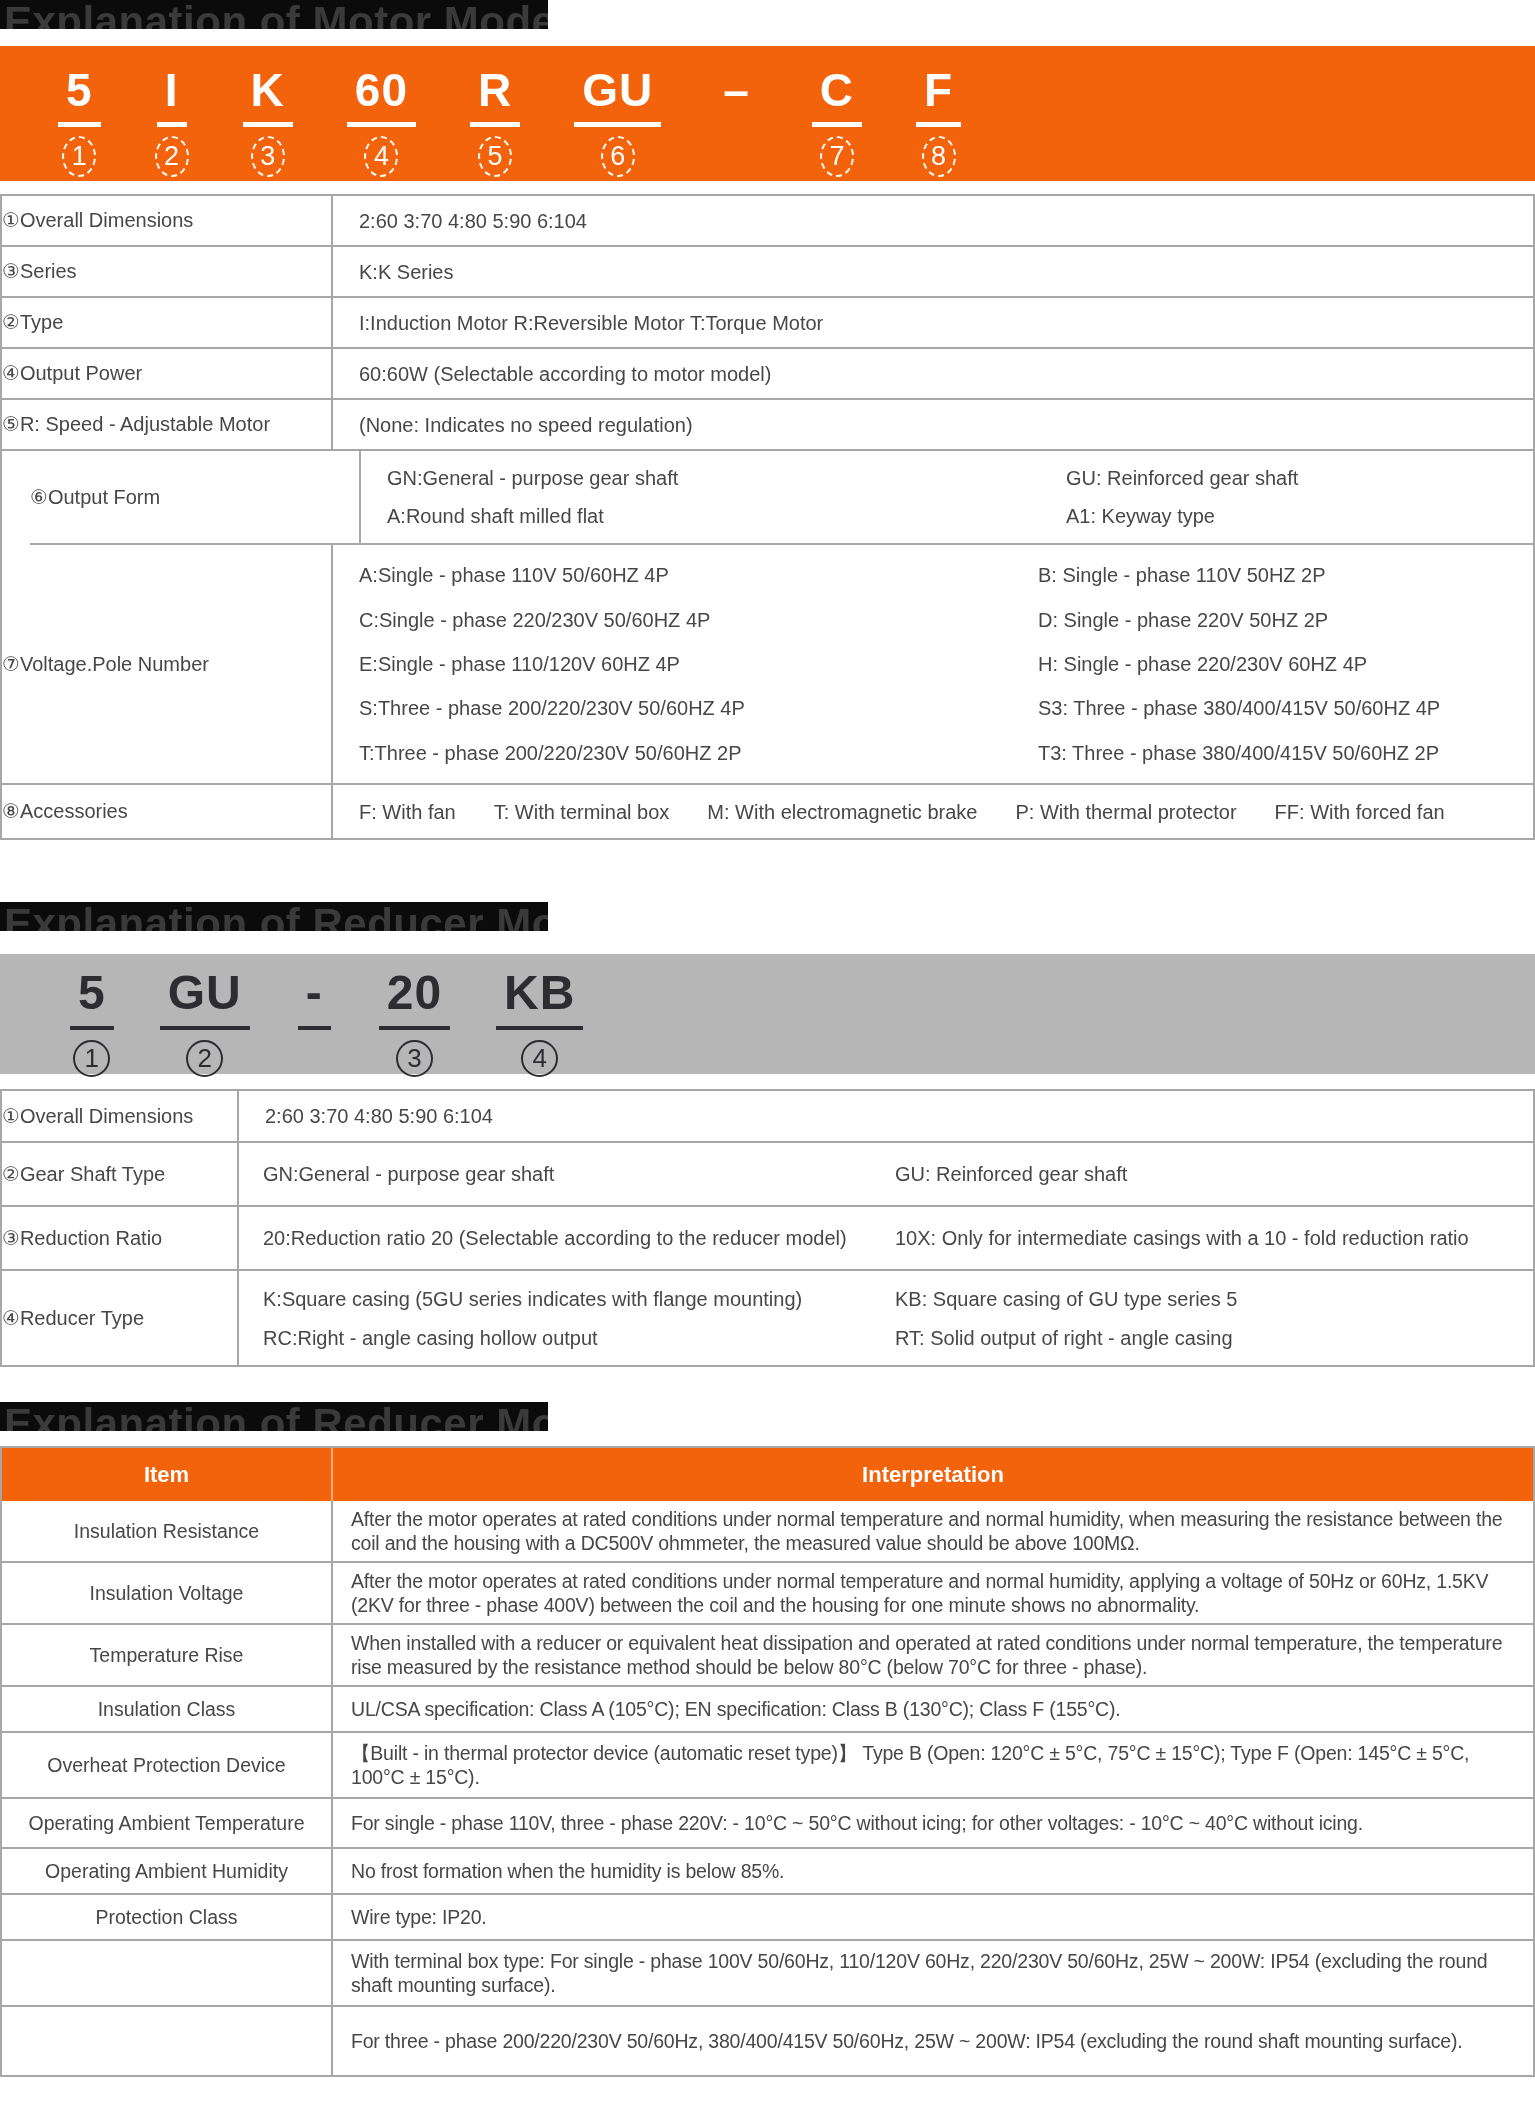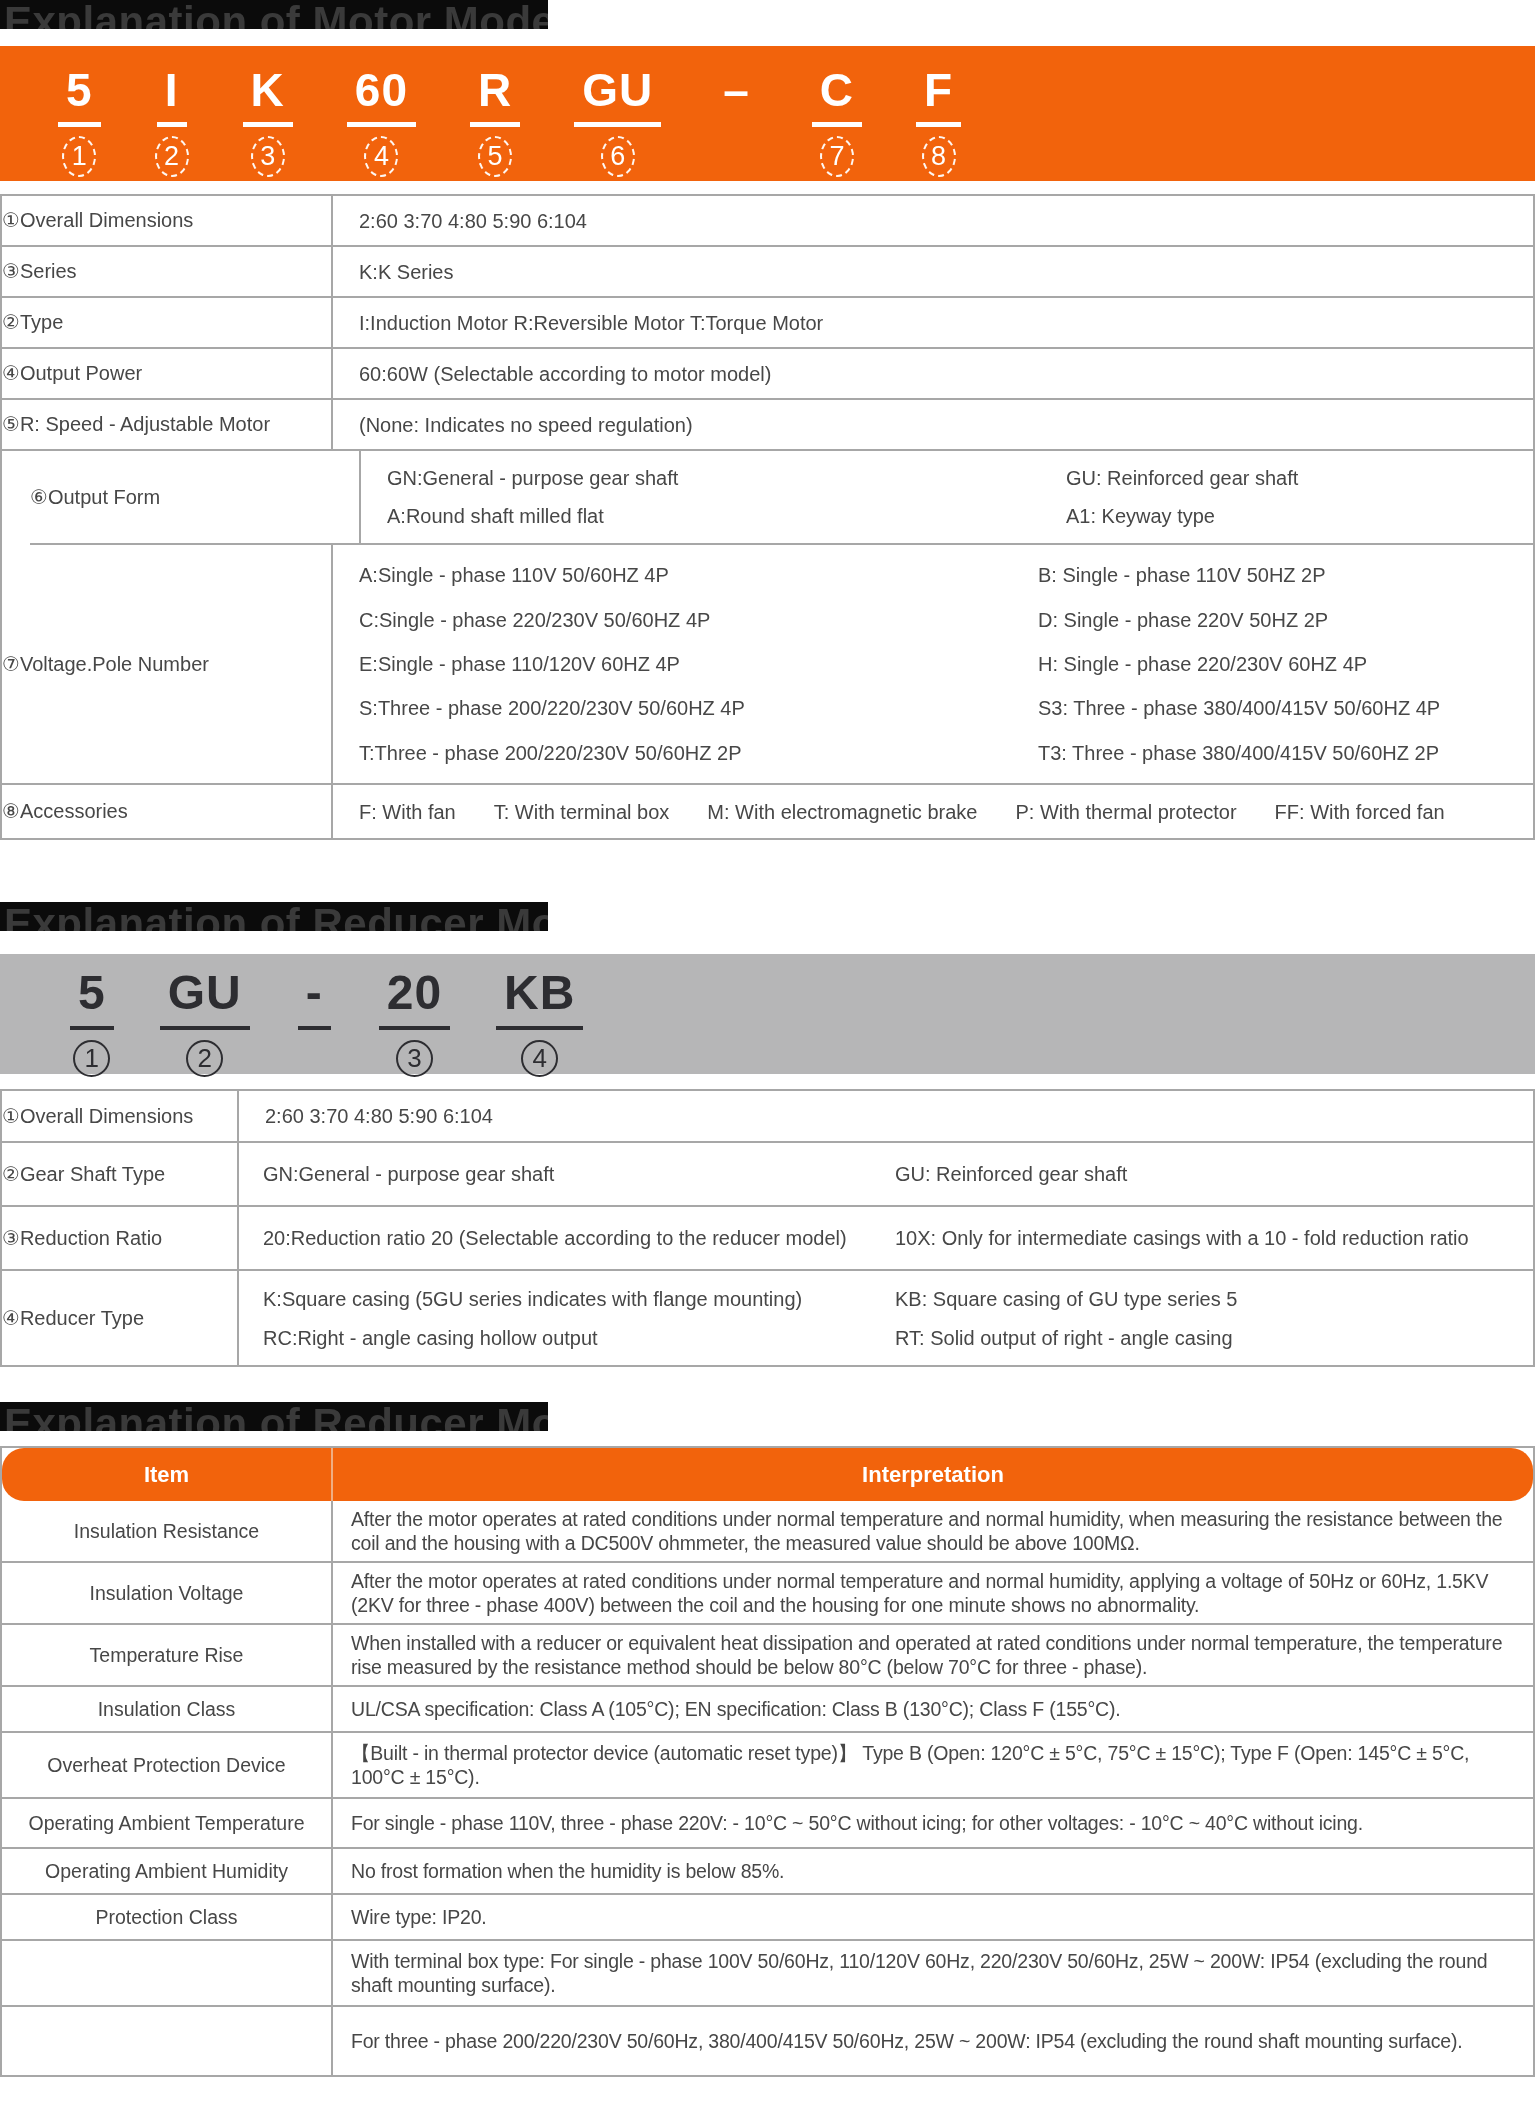--- a/index.html
+++ b/index.html
@@ -105,21 +105,20 @@
   .t2 .ccol.right { flex: 1; }
   
   .t3 { margin-top: 15px; font-size: 19.5px; }
   .t3head {
     display: flex;
     background: #F2630C;
     height: 53px;
     color: #ffffff;
     font-size: 22px;
     font-weight: 700;
-    border-radius: 22px;
   }
   .t3head .hitem {
     flex: 0 0 331px;
     display: flex; align-items: center; justify-content: center;
     border-right: 2px solid #f0ae83;
   }
   .t3head .hinterp { flex: 1; display: flex; align-items: center; justify-content: center; }
   .t3 .lbl {
     flex: 0 0 331px;
     justify-content: center;

